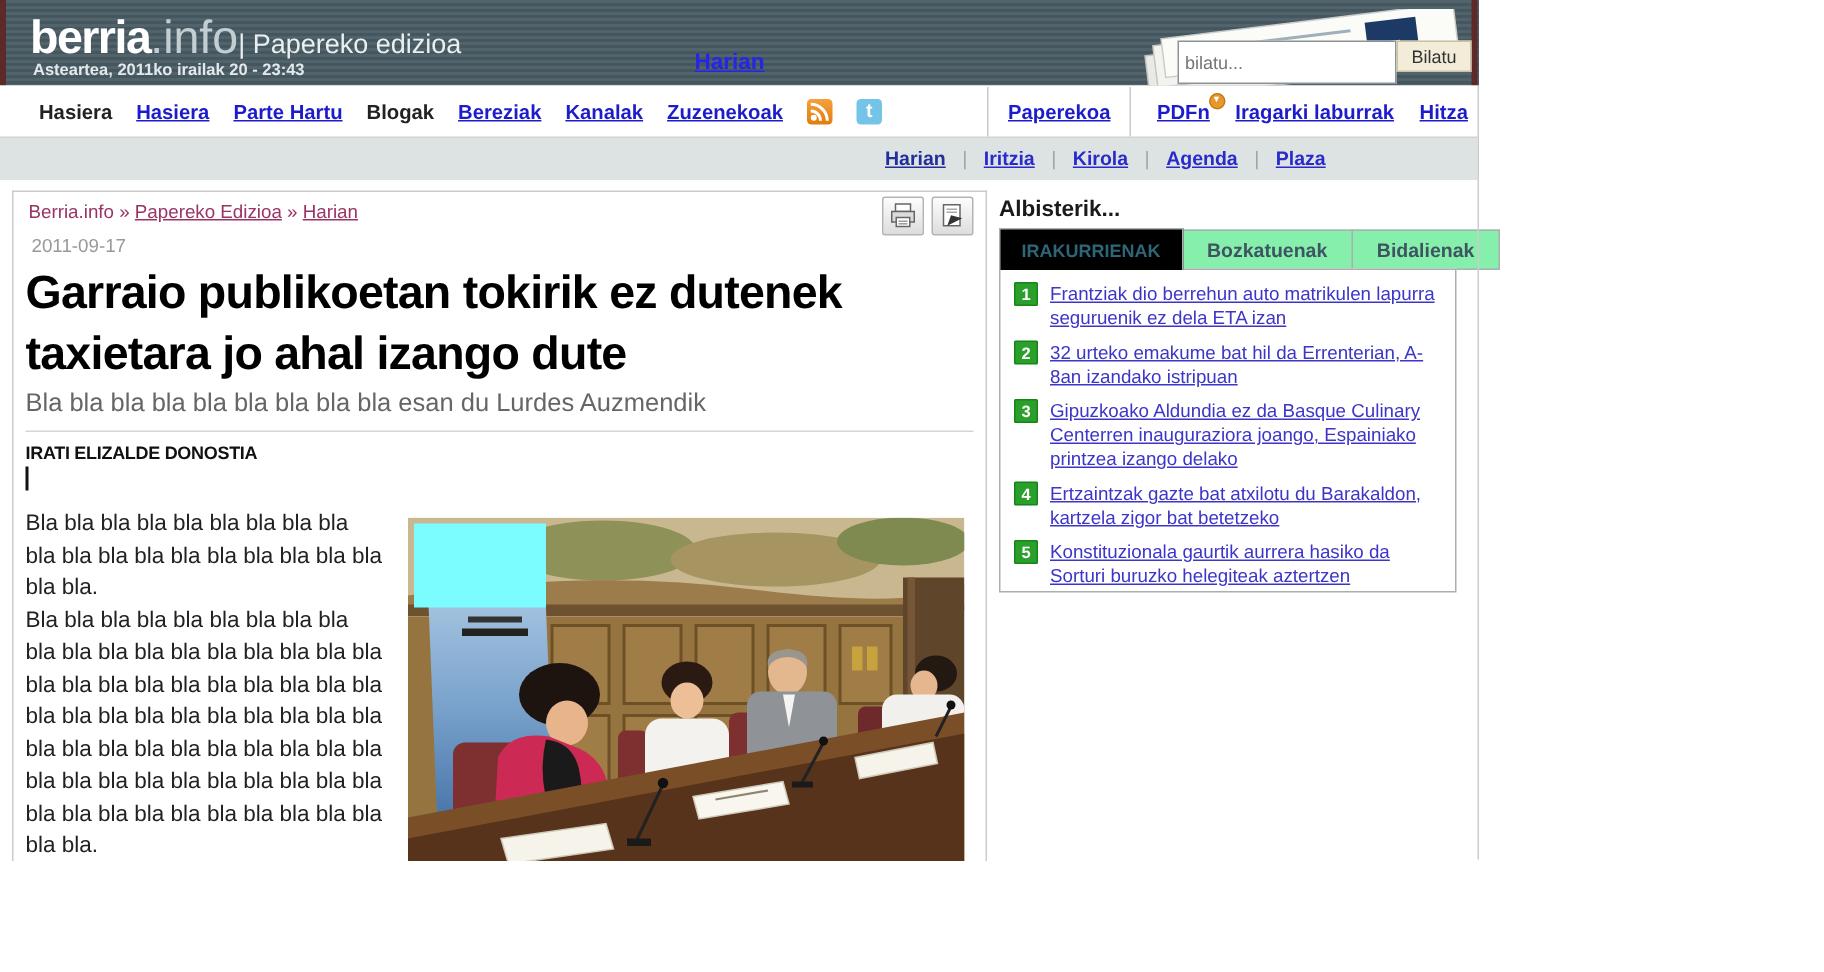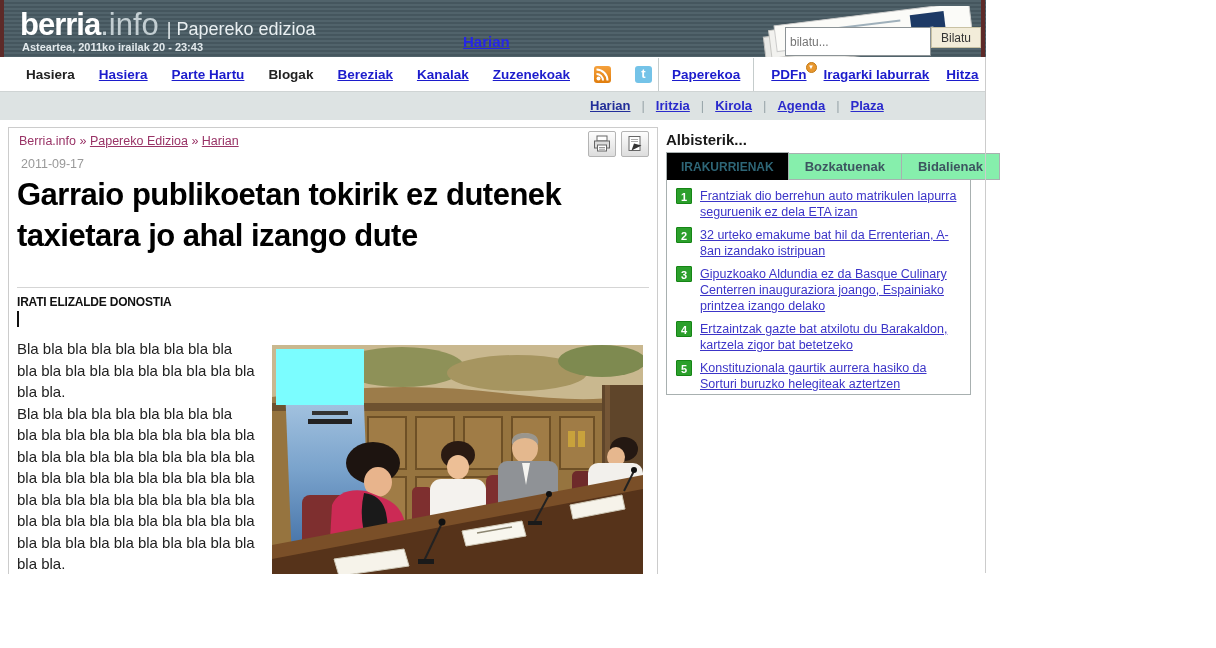--- a/index.html
+++ b/index.html
@@ -8,36 +8,36 @@
   .page{position:absolute;left:0;top:0;width:986px;height:573px;}
 
   
   .hdr{position:absolute;left:0;top:0;width:986px;height:57px;overflow:hidden;
        background:repeating-linear-gradient(180deg,#51636b 0 2px,#45565e 2px 4px);}
   .hdr-edge{position:absolute;top:0;width:4px;height:57px;background:#5d2a28;}
   .hdr-edge.l{left:0;} .hdr-edge.r{left:981px;}
   .logo{position:absolute;left:20px;top:7px;white-space:nowrap;}
   .logo .b{font-size:31px;font-weight:bold;color:#fff;letter-spacing:-1px;}
   .logo .i{font-size:31px;color:#c3ced2;}
-  .logo .t{font-size:18px;color:#e9eff1;margin-left:8px;}
+  .logo .t{font-size:18px;color:#e9eff1;margin-left:0;}
   .hdr-date{position:absolute;left:22px;top:41px;font-size:11px;font-weight:bold;color:#e2e9ec;}
   .hdr-harian{position:absolute;left:463px;top:33px;font-size:15px;font-weight:bold;
               color:#2525e8;text-decoration:underline;cursor:pointer;}
   .papers{position:absolute;left:762px;top:6px;z-index:1;}
   .srch{position:absolute;left:785px;top:27px;z-index:2;}
   .srch input{width:136px;height:15px;border:1px solid #8c9396;font-size:12px;
               color:#555;padding:6px 4px;font-family:"Liberation Sans",sans-serif;}
   .srch button{position:absolute;left:146px;top:0;height:21px;width:50px;
                background:#f2ecd9;border:1px solid #c9c2a4;font-size:12px;color:#333;
                font-family:"Liberation Sans",sans-serif;cursor:pointer;}
 
   
   .nav{position:absolute;left:0;top:57px;width:985px;height:34px;background:#fff;
        border-bottom:1px solid #cfd4d4;font-size:13.5px;font-weight:bold;}
-  .nav-l{position:absolute;left:26px;top:9px;display:flex;gap:24px;align-items:center;}
+  .nav-l{position:absolute;left:26px;top:9px;display:flex;gap:16px;align-items:center;}
   .nav-l .lnk{color:#1c1ccc;text-decoration:underline;cursor:pointer;white-space:nowrap;}
   .nav-l .pln{color:#222;cursor:pointer;white-space:nowrap;}
   .ic{display:inline-block;width:17px;height:17px;border-radius:3px;cursor:pointer;
       position:relative;vertical-align:middle;}
   .ic-rss{background:linear-gradient(180deg,#f5a13d,#e07d0c);}
   .ic-rss svg{position:absolute;left:2px;top:2px;}
   .ic-tw{background:#74c3e8;color:#fff;font-weight:bold;font-size:13px;
          text-align:center;line-height:16px;}
   .nav-r{position:absolute;left:658px;top:0;height:34px;display:flex;align-items:center;}
   .tabbox{height:33px;display:flex;align-items:center;padding:0 13px;
@@ -203,20 +203,21 @@
           <rect x="4" y="2.5" width="11" height="14" fill="#fff" stroke="#666"></rect>
           <line x1="6" y1="5.5" x2="13" y2="5.5" stroke="#aaa"></line>
           <line x1="6" y1="7.5" x2="13" y2="7.5" stroke="#aaa"></line>
           <polygon points="6.5,16.5 16.5,11.5 9,9.5" fill="#333"></polygon>
         </svg>
       </button>
     </div>
 
     <div class="adate">2011-09-17</div>
     <h1 class="h1">Garraio publikoetan tokirik ez dutenek taxietara jo ahal izango dute</h1>
+    <div class="sub">Bla bla bla bla bla bla bla bla bla esan du Lurdes Auzmendik</div>
     <div class="rule"></div>
     <div class="byline">IRATI ELIZALDE DONOSTIA</div>
     <div class="cursorbar"></div>
 
     <div class="body-txt">
       <p>Bla bla bla bla bla bla bla bla bla bla bla bla bla bla bla bla bla bla bla bla bla.</p>
       <p>Bla bla bla bla bla bla bla bla bla bla bla bla bla bla bla bla bla bla bla bla bla bla bla bla bla bla bla bla bla bla bla bla bla bla bla bla bla bla bla bla bla bla bla bla bla bla bla bla bla bla bla bla bla bla bla bla bla bla bla bla bla bla bla bla bla bla bla bla bla bla bla.</p>
     </div>
 
     <div class="photo">

